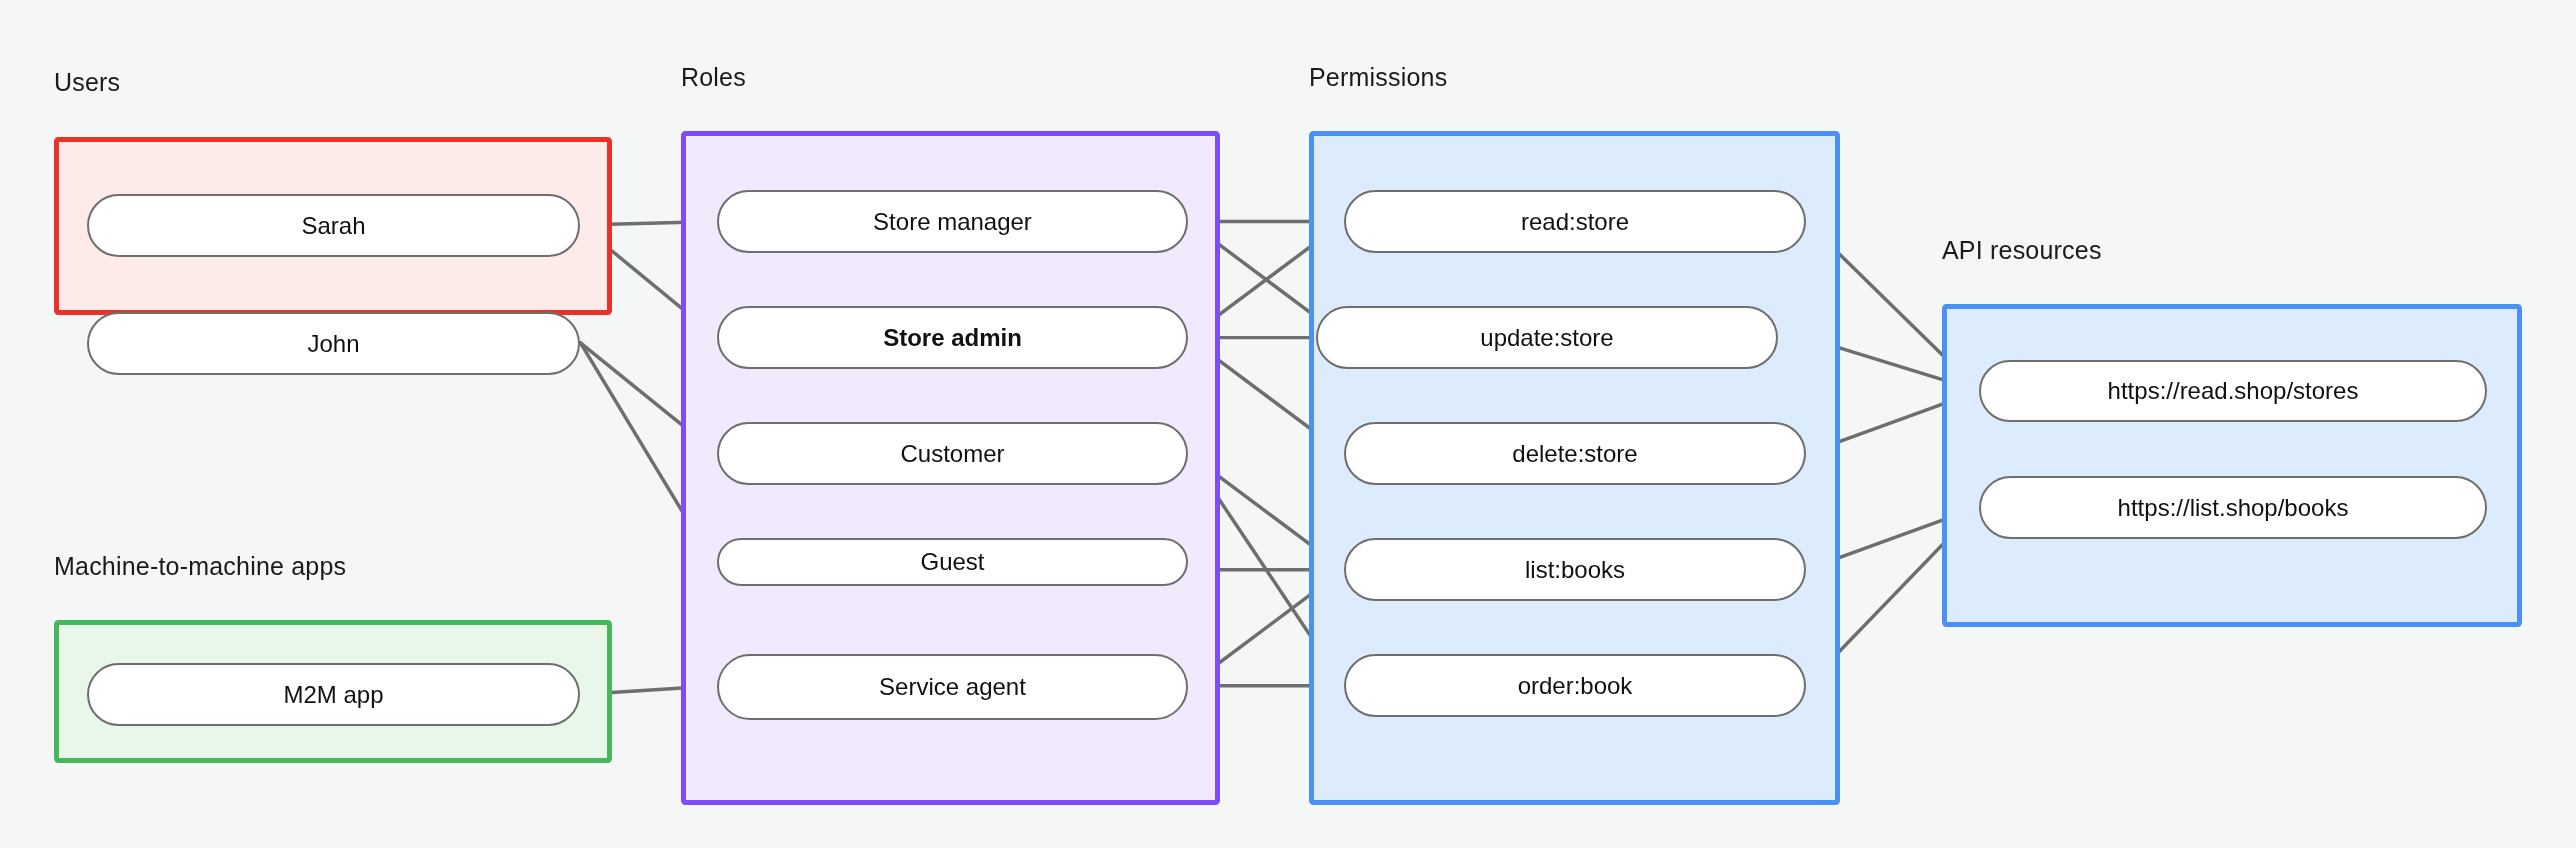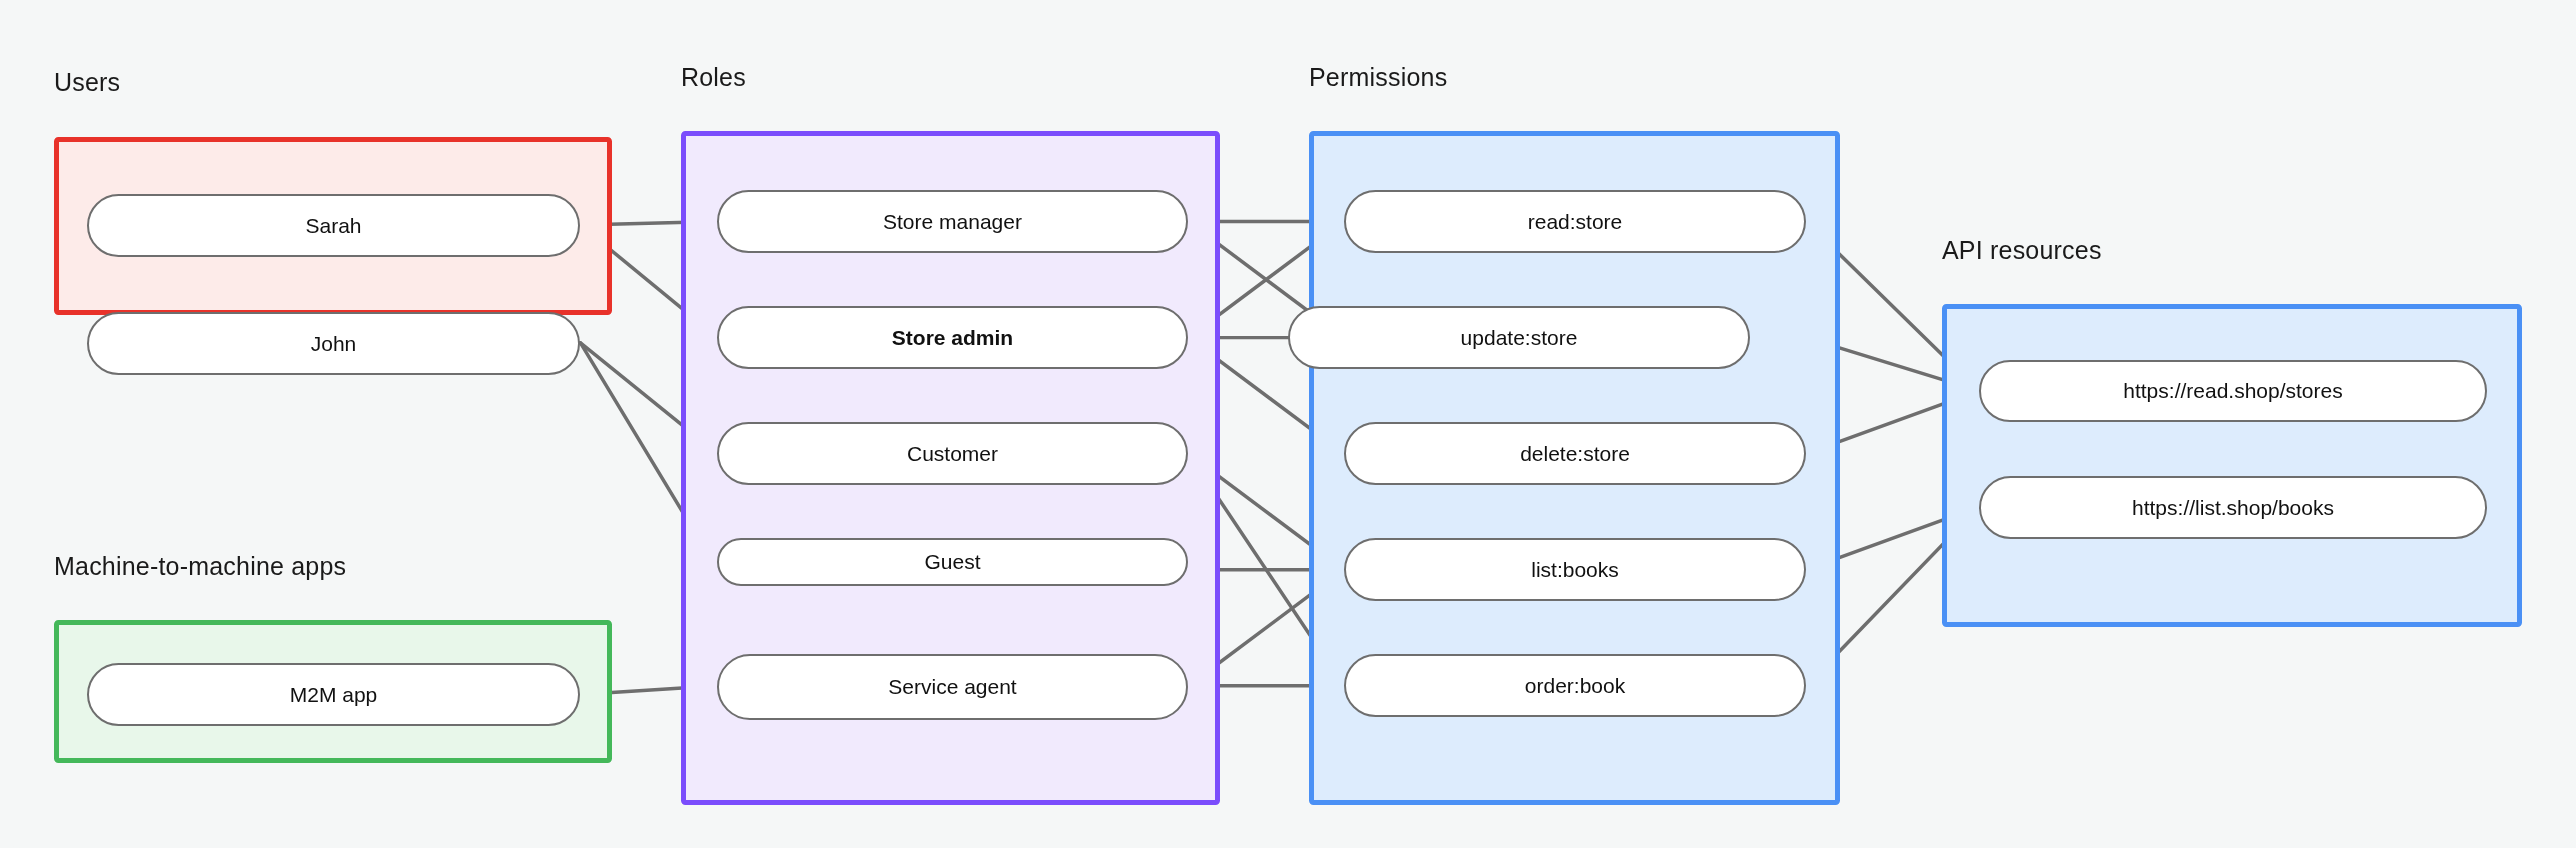--- a/index.html
+++ b/index.html
@@ -31,21 +31,21 @@
     box-sizing:border-box;
     border-radius:4.4px;
   }
   .node{
     position:absolute;
     background:#ffffff;
     border:2.6px solid #6e6e6e;
     border-radius:42px;
     box-sizing:border-box;
     display:flex;align-items:center;justify-content:center;
-    font-size:21px;
+    font-size:24px;
     color:#111111;
     white-space:nowrap;
   }
 </style>
 </head>
 <body>
 
 <div id="stage">
   <div class="canvas-bg"></div>
   <svg class="wires" id="wires" viewBox="0 0 2952 972">
@@ -111,21 +111,21 @@
         <span>Guest</span>
       </div>
       <div class="node" style="left: 717px; top: 654px; width: 471px; height: 66px;">
         <span>Service agent</span>
       </div>
       <div class="group-title" style="left: 1309px; top: 63px;">Permissions</div>
       <div class="group-box" style="left: 1309px; top: 131px; width: 531px; height: 674px; border-color: rgb(74, 144, 245); background: rgb(221, 236, 253);"></div>
       <div class="node" style="left: 1344px; top: 190px; width: 462px; height: 63px;">
         <span>read:store</span>
       </div>
-      <div class="node" style="left: 1288px; top: 306px; width: 462px; height: 63px;">
+      <div class="node" style="left: 1316px; top: 306px; width: 462px; height: 63px;">
         <span>update:store</span>
       </div>
       <div class="node" style="left: 1344px; top: 422px; width: 462px; height: 63px;">
         <span>delete:store</span>
       </div>
       <div class="node" style="left: 1344px; top: 538px; width: 462px; height: 63px;">
         <span>list:books</span>
       </div>
       <div class="node" style="left: 1344px; top: 654px; width: 462px; height: 63px;">
         <span>order:book</span>

